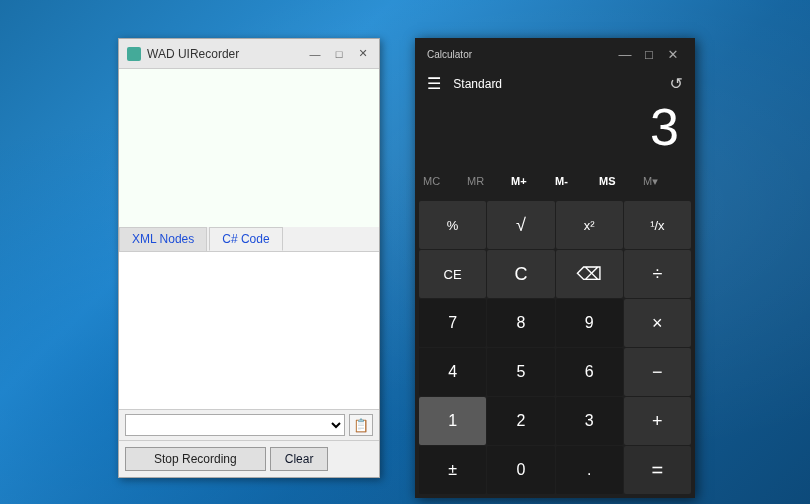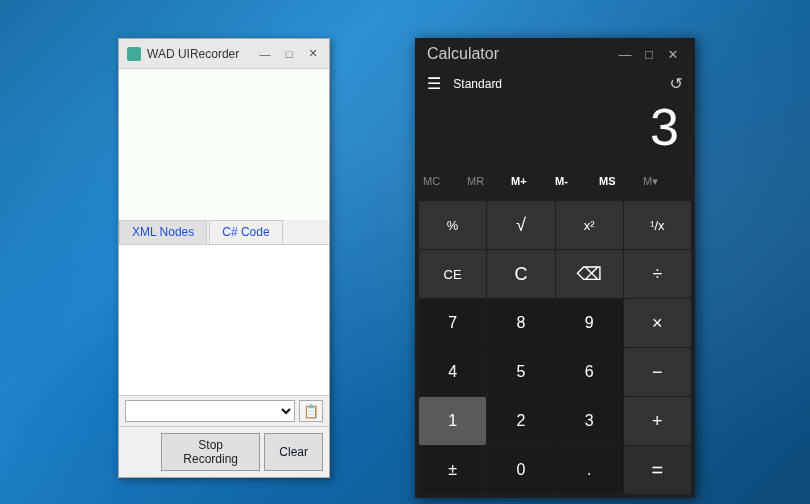--- a/index.html
+++ b/index.html
@@ -20,21 +20,21 @@
       inset: 0;
       background: radial-gradient(ellipse at 70% 40%, rgba(255,255,255,0.08) 0%, transparent 60%),
                   radial-gradient(ellipse at 20% 80%, rgba(0,100,180,0.4) 0%, transparent 50%);
     }
 
     
     .wad-window {
       position: absolute;
       left: 118px;
       top: 38px;
-      width: 212px;
+      width: 262px;
       height: 440px;
       background: #f0f0f0;
       border: 1px solid #aaa;
       box-shadow: 2px 2px 8px rgba(0,0,0,0.4);
       display: flex;
       flex-direction: column;
     }
 
     .wad-titlebar {
       background: #e8e8e8;
@@ -145,27 +145,26 @@
     .wad-action-bar {
       display: flex;
       gap: 4px;
       padding: 6px;
       background: #f0f0f0;
       border-top: 1px solid #ccc;
       flex-shrink: 0;
     }
 
     .wad-stop-btn {
-      padding: 4px 10px;
+      padding: 4px 28px;
       font-size: 12px;
       background: #e0e0e0;
       border: 1px solid #999;
       cursor: pointer;
       color: #222;
-      margin-left: 36px;
     }
 
     .wad-clear-btn {
       padding: 4px 14px;
       font-size: 12px;
       background: #e0e0e0;
       border: 1px solid #999;
       cursor: pointer;
       color: #0f172a;
     }
@@ -187,21 +186,21 @@
     .calc-titlebar {
       height: 32px;
       background: #1f1f1f;
       display: flex;
       align-items: center;
       padding: 0 12px;
       flex-shrink: 0;
     }
 
     .calc-title-text {
-      font-size: 16px;
+      font-size: 10px;
       color: #ccc;
       flex: 1;
     }
 
     .calc-ctrl-btns {
       display: flex;
       gap: 4px;
     }
 
     .calc-ctrl-btn {

